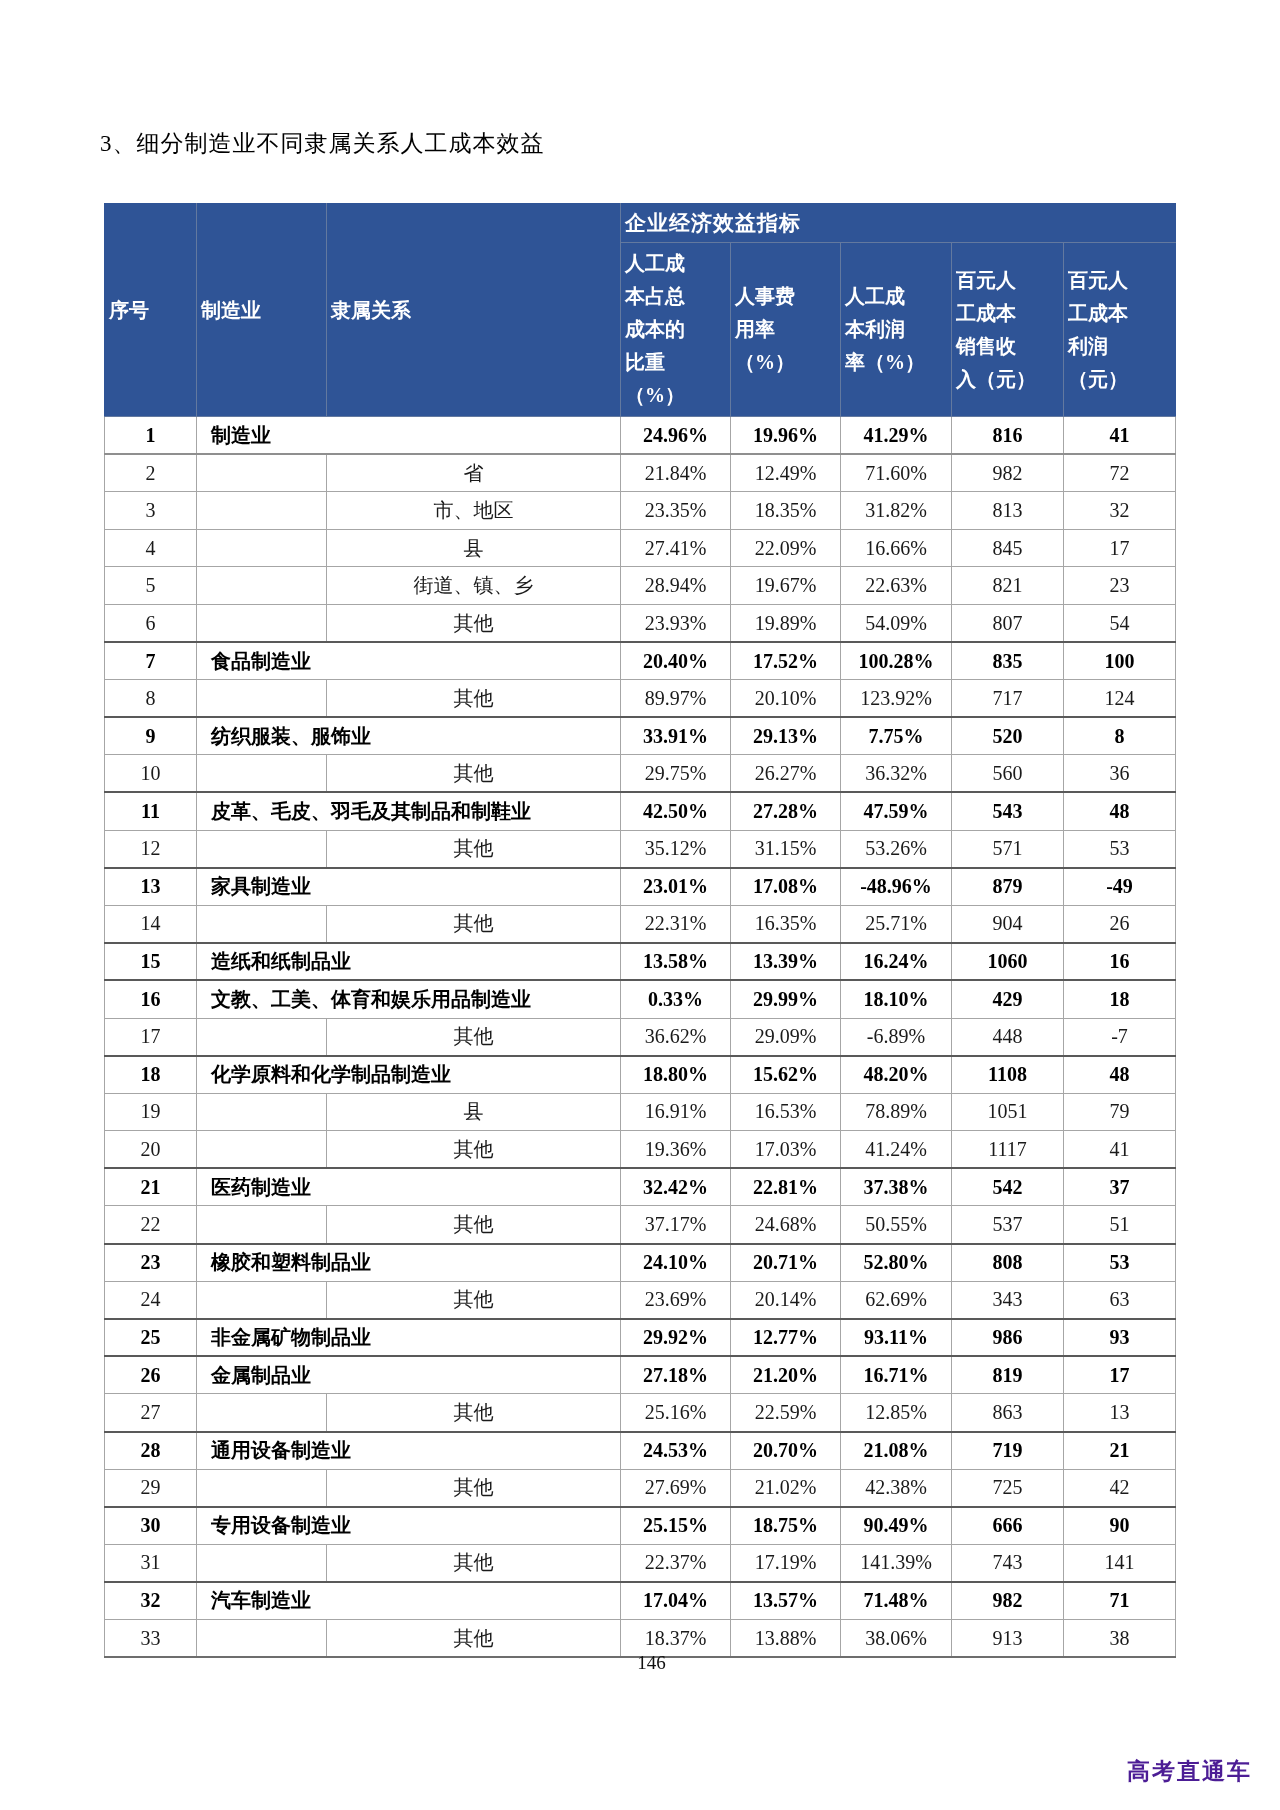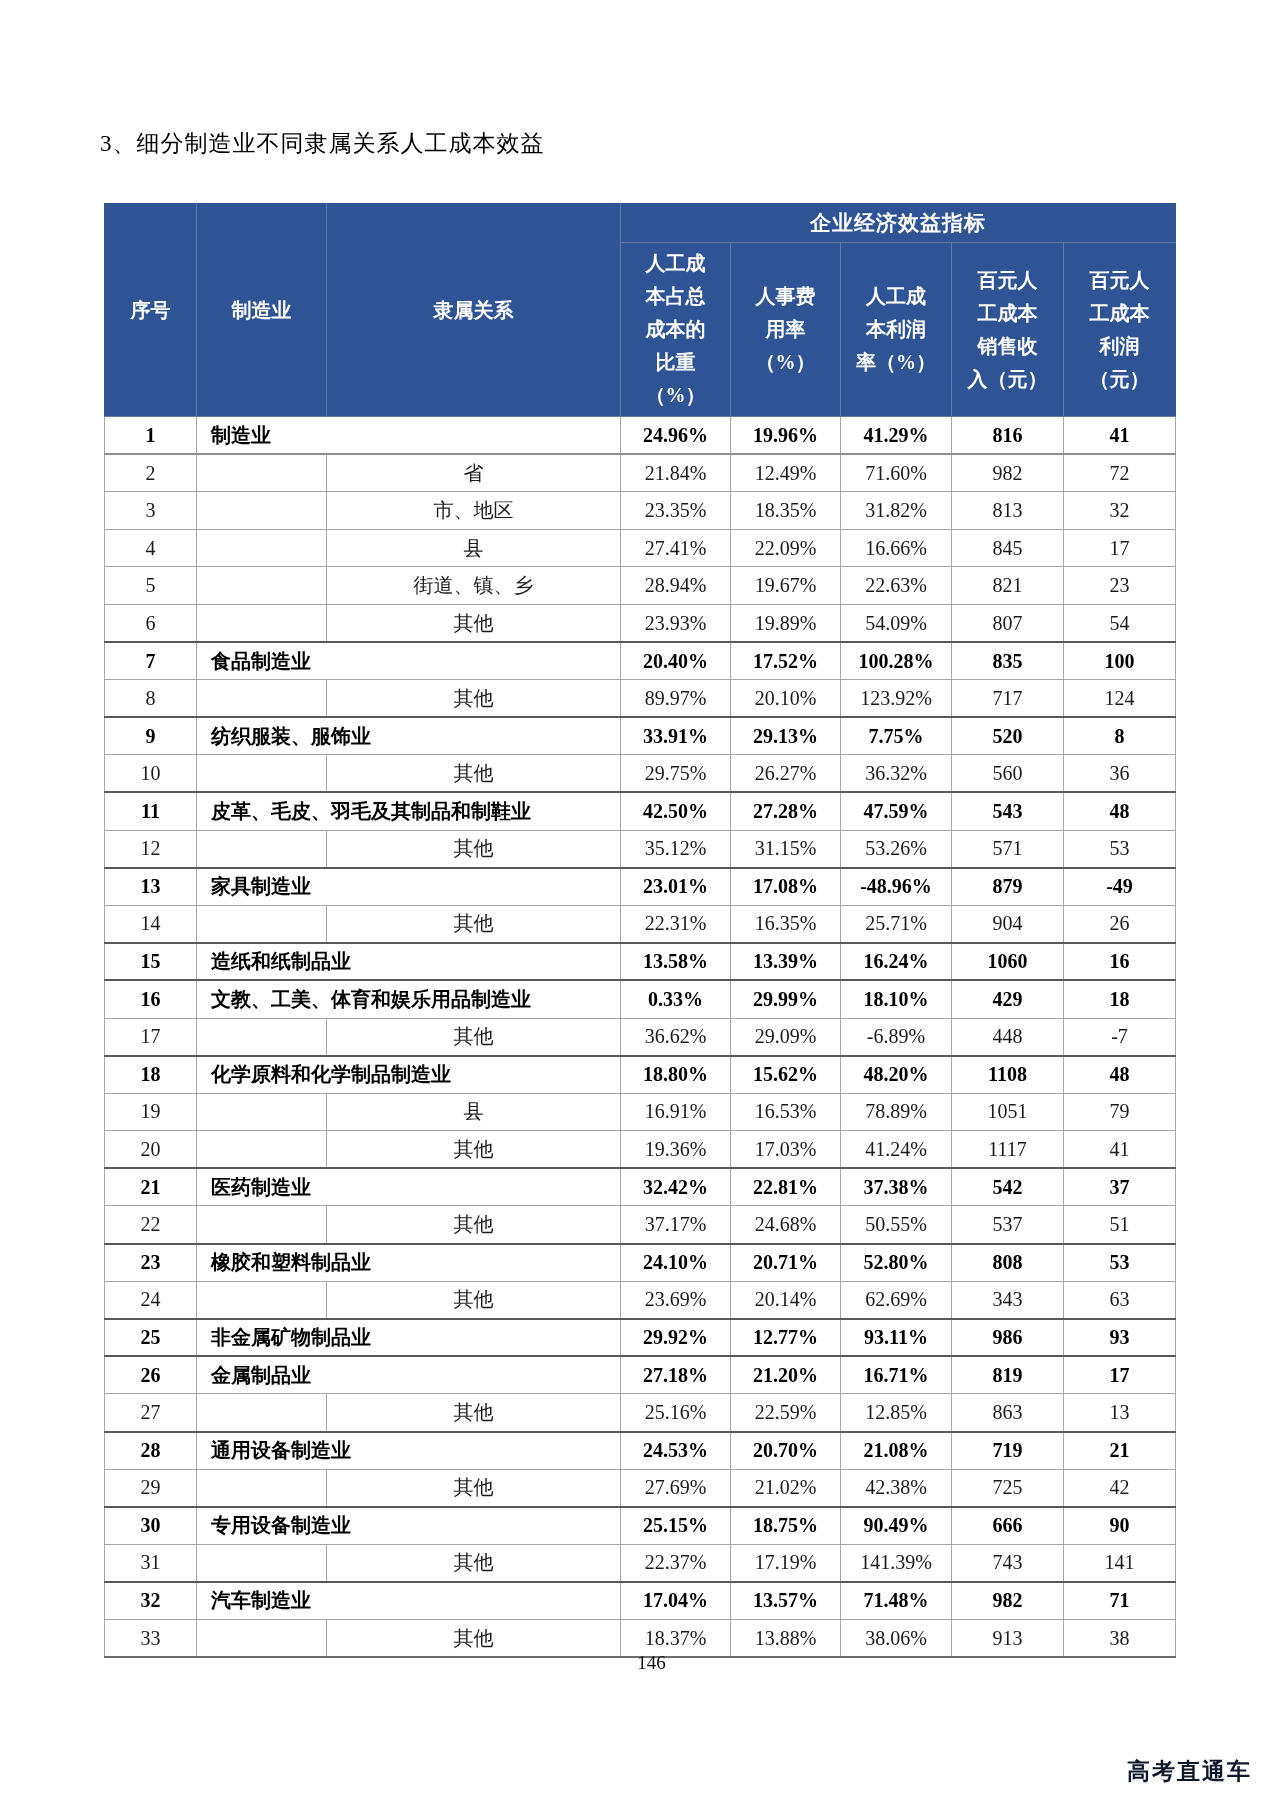--- a/index.html
+++ b/index.html
@@ -39,21 +39,21 @@
     table-layout: fixed;
     width: 1071px;
   }
 
   
   thead th {
     background: #2f5496;
     color: #ffffff;
     font-weight: bold;
     font-size: 20px;
-    text-align: center;
+    text-align: left;
     vertical-align: middle;
     border: 1px solid #63799f;
     padding: 4px;
   }
   thead tr.band-row { height: 39px; }
   thead tr.metric-row { height: 170px; }
   thead th.group-cell { font-size: 21px; letter-spacing: 1px; }
   thead th.metric-cell {
     white-space: pre-line;
     line-height: 33px;
@@ -96,21 +96,21 @@
     color: #111111;
   }
 
   .watermark {
     position: absolute;
     right: 28px;
     top: 1756px;
     font-size: 23px;
     font-weight: bold;
     letter-spacing: 2px;
-    color: #0f172a;
+    color: #4c1d95;
     font-family: "Liberation Sans", "DejaVu Sans", sans-serif;
     text-shadow: 1px 1px 0 #ffffff;
   }
 </style>
 </head>
 <body>
 
 <div class="doc-title">3、细分制造业不同隶属关系人工成本效益</div>
 
 <div class="table-wrap">

